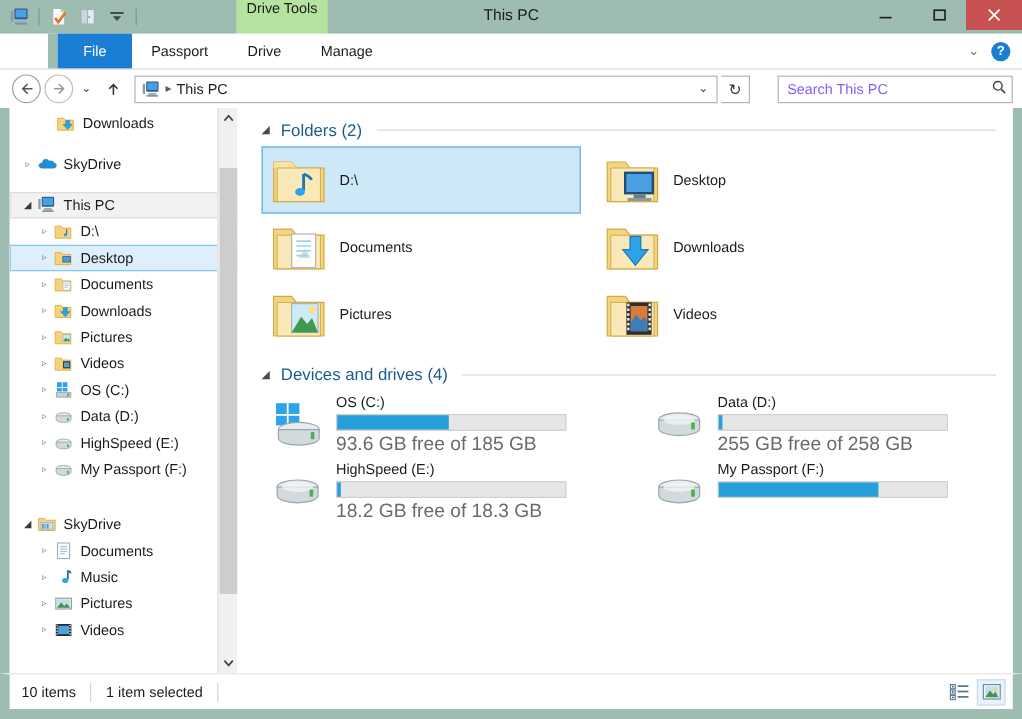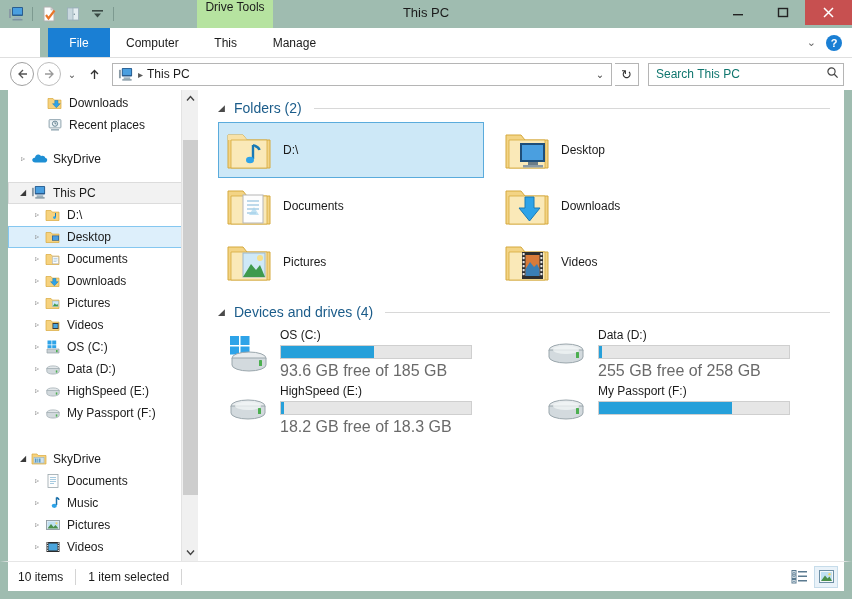--- a/index.html
+++ b/index.html
@@ -114,24 +114,24 @@
     margin-left: auto; width: 18px; height: 21px;
     display: flex; align-items: center; justify-content: center;
     color: #444; font-size: 10px;
   }
   .refresh-btn {
     width: 24px; height: 23px; border: 1px solid #b5b5b5; border-left: none;
     background: #fff; display: flex; align-items: center; justify-content: center;
     color: #333; font-size: 13px;
   }
   .searchbox {
-    width: 196px; height: 23px; margin-left: 6px;
+    width: 196px; height: 23px; margin-left: 20px;
     border: 1px solid #b5b5b5; background: #fff;
     display: flex; align-items: center; padding: 0 4px 0 7px;
-    font-size: 12px; color: #0f766e;
+    font-size: 12px; color: #8b5cf6;
   }
   .search-icon { margin-left: auto; color: #444; font-size: 12px; }
 
   
   .body {
     flex: 1 1 auto; display: flex;
     background: #fff;
     border-left: 8px solid #9fbcb0;
     border-right: 8px solid #9fbcb0;
     overflow: hidden;
@@ -305,24 +305,24 @@
       </div>
     </div>
   </div>
 
   <div class="ribbon">
     <div class="ribbon-left-pad"></div>
     <div class="tab file">
       <span>File</span>
     </div>
     <div class="tab">
-      <span>Computer</span>
+      <span>Passport</span>
     </div>
     <div class="tab">
-      <span>This</span>
+      <span>Drive</span>
     </div>
     <div class="tab manage">
       <span>Manage</span>
     </div>
     <div class="ribbon-right">
       <span class="chev-down">⌄</span>
       <span class="help-icon">?</span>
     </div>
   </div>
 
@@ -380,33 +380,20 @@
           <span class="navspacer"></span>
           <span class="navicon">
             <svg width="16" height="16" viewBox="0 0 16 16">
               <path d="M1 3.5 h5 l1.3 1.6 h6.7 v8.4 h-13 z" fill="#f6d27e" stroke="#d8a93c" stroke-width="0.7"></path>
               <path d="M7.8 5.5 h3.2 v3.2 h2.2 L9.4 12.8 L5.6 8.7 h2.2 z" fill="#2ea3e8" stroke="#1a7ab5" stroke-width="0.5"></path>
             </svg>
           </span>
           <span>Downloads</span>
         </div>
 
-        <div class="navitem" style="padding-left:22px;">
-          <span class="navspacer"></span>
-          <span class="navicon">
-            <svg width="16" height="16" viewBox="0 0 16 16">
-              <rect x="2" y="2.5" width="12" height="8.5" rx="1" fill="#cfd9de" stroke="#8fa3ad" stroke-width="0.8"></rect>
-              <rect x="3" y="3.5" width="10" height="6.5" fill="#eef4f7"></rect>
-              <circle cx="8" cy="6.7" r="2.6" fill="none" stroke="#5a7a8a" stroke-width="0.9"></circle>
-              <path d="M8 5.1 V6.8 H9.4" stroke="#5a7a8a" stroke-width="0.9" fill="none"></path>
-              <rect x="4" y="12" width="8" height="1.6" fill="#9fb2bc"></rect>
-            </svg>
-          </span>
-          <span>Recent places</span>
-        </div>
 
         <div class="navgap"></div>
 
         <div class="navitem" style="padding-left:6px;">
           <span class="expander">▹</span>
           <span class="navicon">
             <svg width="17" height="14" viewBox="0 0 17 14">
               <path d="M4.5 11.5 C2 11.5 1 10 1.3 8.6 C1.6 7.2 3 6.6 4 6.7 C4.1 4.8 5.7 3.4 7.5 3.6 C8.6 3.7 9.5 4.3 10 5.2 C11.5 4.3 13.8 5 14.4 6.9 C15.8 7 16.4 8 16.2 9.2 C16 10.6 14.8 11.5 13.3 11.5 z" fill="#1e8fd4"></path>
             </svg>
           </span>

